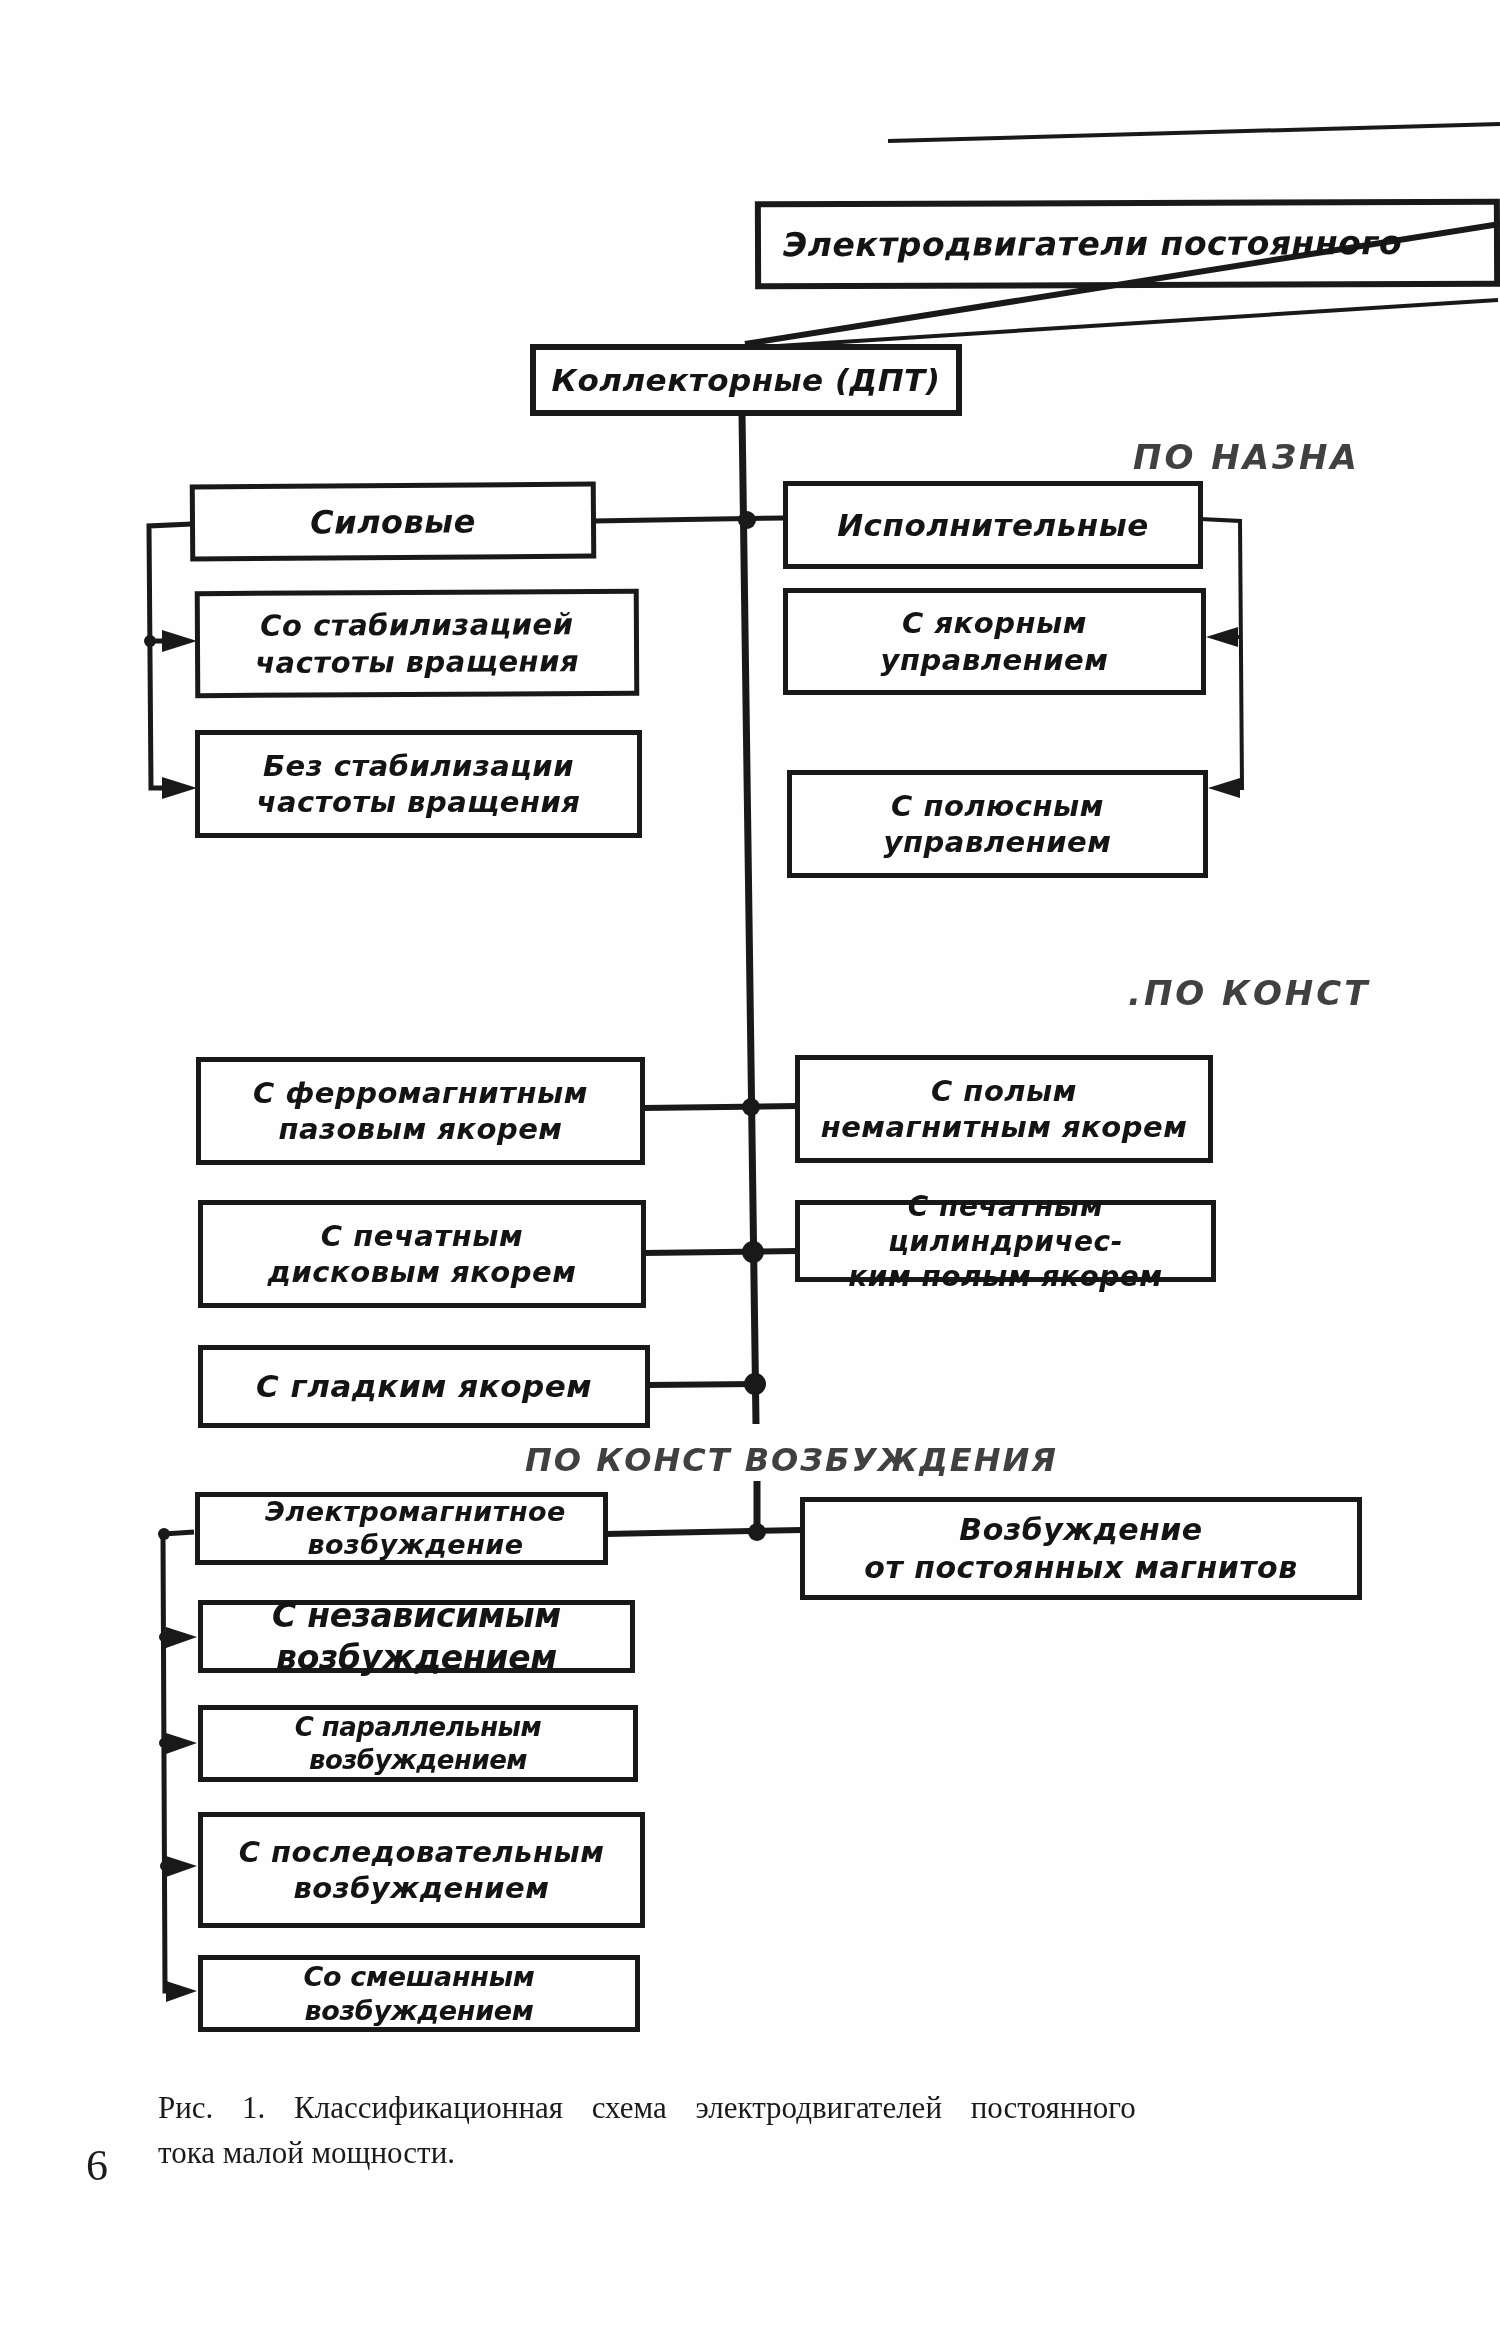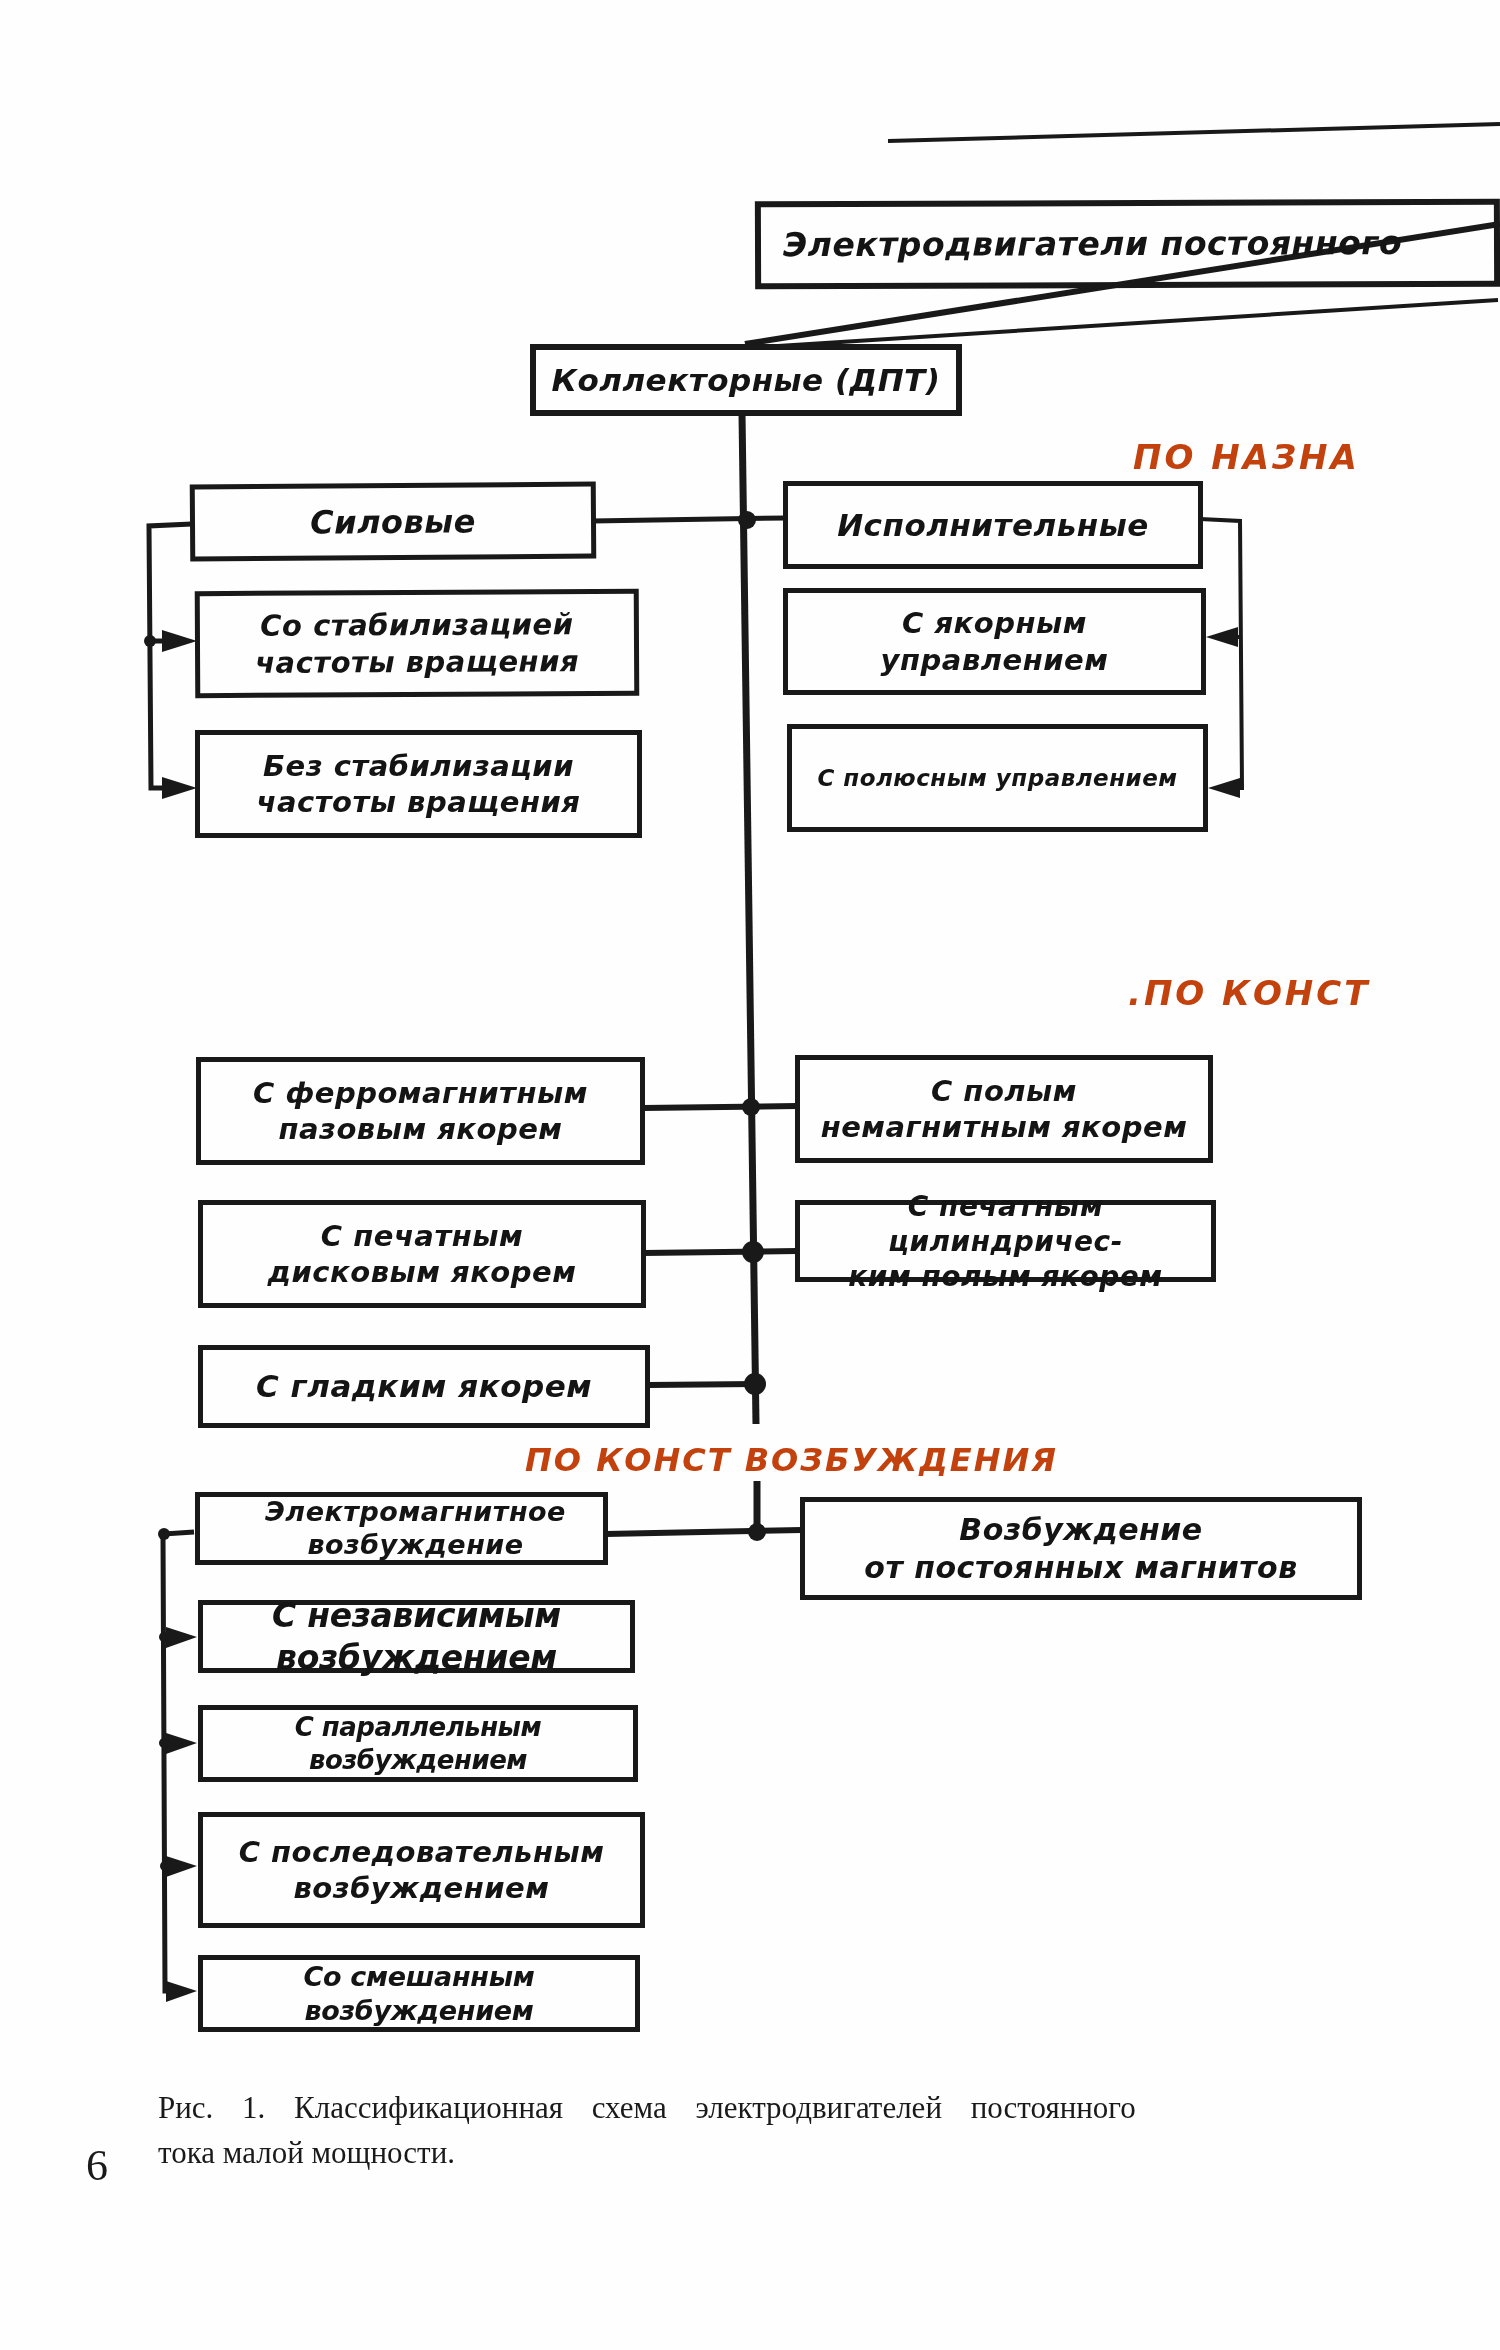--- a/index.html
+++ b/index.html
@@ -23,21 +23,21 @@
     font-style:italic;font-weight:700;
     color:#141414;
     line-height:1.25;
     letter-spacing:.5px;
     background:transparent;
   }
   .seclabel{
     position:absolute;
     font-style:italic;font-weight:700;
     letter-spacing:3px;
-    color:#c2410c;
+    color:#404040;
     white-space:nowrap;
   }
   .caption{
     position:absolute;left:158px;top:2086px;width:1255px;
     font-family:"Liberation Serif",serif;
     font-size:31px;color:#1a1a1a;line-height:1.45;
   }
   .caption .l1{word-spacing:21px;}
   .pagenum{
     position:absolute;left:86px;top:2140px;
@@ -116,21 +116,21 @@
   <div class="node" style="left:783px;top:481px;width:420px;height:88px;font-size:31px;">Исполнительные</div>
 
   <div class="node" style="left:195px;top:590px;width:444px;height:107px;font-size:29px;transform:rotate(-0.3deg);">Со стабилизацией
 частоты  вращения</div>
 
   <div class="node" style="left:195px;top:730px;width:447px;height:108px;font-size:29px;">Без стабилизации
 частоты вращения</div>
 
   <div class="node" style="left:783px;top:588px;width:423px;height:107px;font-size:29px;">С якорным управлением</div>
 
-  <div class="node" style="left:787px;top:724px;width:421px;height:108px;font-size:23px;">С полюсным управлением</div>
+  <div class="node" style="left:787px;top:770px;width:421px;height:108px;font-size:29px;">С полюсным управлением</div>
 
   <div class="node" style="left:196px;top:1057px;width:449px;height:108px;font-size:29px;">С ферромагнитным
 пазовым якорем</div>
 
   <div class="node" style="left:795px;top:1055px;width:418px;height:108px;font-size:29px;">С полым
 немагнитным якорем</div>
 
   <div class="node" style="left:198px;top:1200px;width:448px;height:108px;font-size:29px;">С печатным
 дисковым якорем</div>
 

